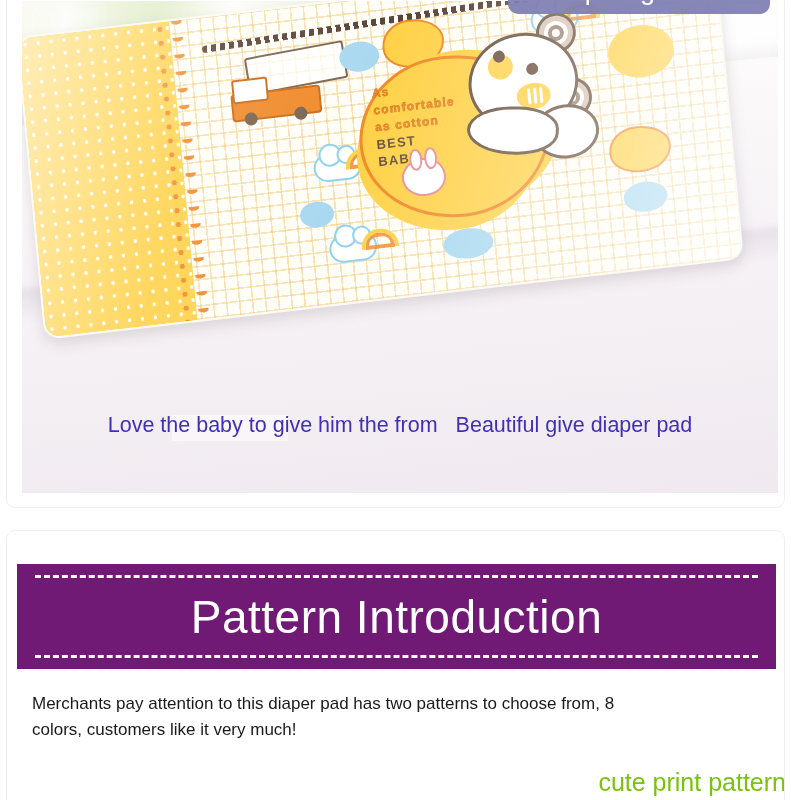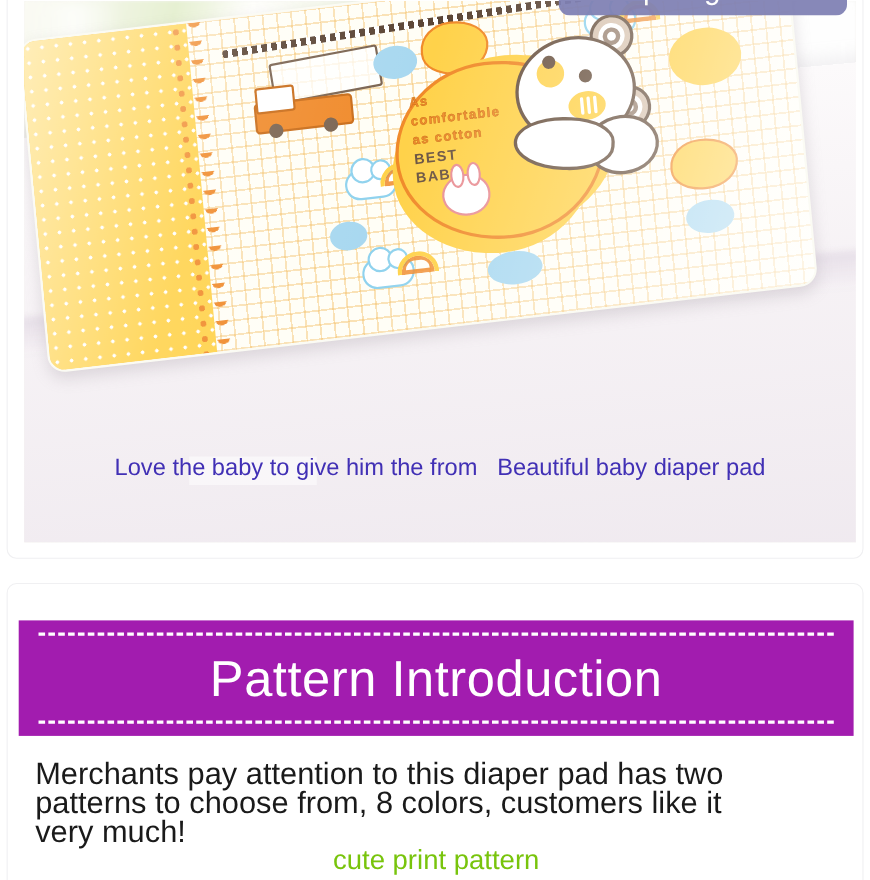--- a/index.html
+++ b/index.html
@@ -452,21 +452,21 @@
     border-radius: 9px;
     box-sizing: border-box;
     overflow: hidden;
   }
   .intro-banner {
     position: absolute;
     left: 10px;
     top: 33px;
     width: 759px;
     height: 105px;
-    background: #a21caf;
+    background: #701a75;
     display: flex;
     align-items: center;
     justify-content: center;
   }
   .intro-banner::before,
   .intro-banner::after {
     content: "";
     position: absolute;
     left: 18px;
     right: 18px;
@@ -482,29 +482,29 @@
     line-height: 1;
     position: relative;
     z-index: 2;
   }
   .intro-body {
     position: absolute;
     left: 25px;
     top: 160px;
     width: 632px;
     color: #1a1a1a;
-    font-size: 28px;
+    font-size: 17px;
     line-height: 26px;
   }
   .intro-sub {
     position: absolute;
     left: 0;
     top: 237px;
     width: 779px;
-    text-align: center;
+    text-align: right;
     color: #78c40c;
     font-size: 25px;
   }
 </style>
 </head>
 <body>
 
 <div class="top-banner-wrap">
   <div class="top-banner">Diaphragm Pad</div>
 </div>
@@ -581,21 +581,21 @@
           <div class="bear-body"></div>
           <div class="bear-arm"></div>
         </div>
 
         <div class="pad-sheen"></div>
       </div>
     </div>
 
     <div class="caption-hl"></div>
     <div class="photo-caption">
-      <span>Love the baby to give him the from</span><span class="gap"></span><span>Beautiful baby diaper pad</span>
+      <span>Love the baby to give him the from</span><span class="gap"></span><span>Beautiful give diaper pad</span>
     </div>
   </div>
 </div>
 
 <div class="card-intro">
   <div class="intro-banner">
     <div class="intro-title">Pattern Introduction</div>
   </div>
   <div class="intro-body">Merchants pay attention to this diaper pad has two patterns to choose from, 8 colors, customers like it very much!</div>
   <div class="intro-sub">cute print pattern</div>

